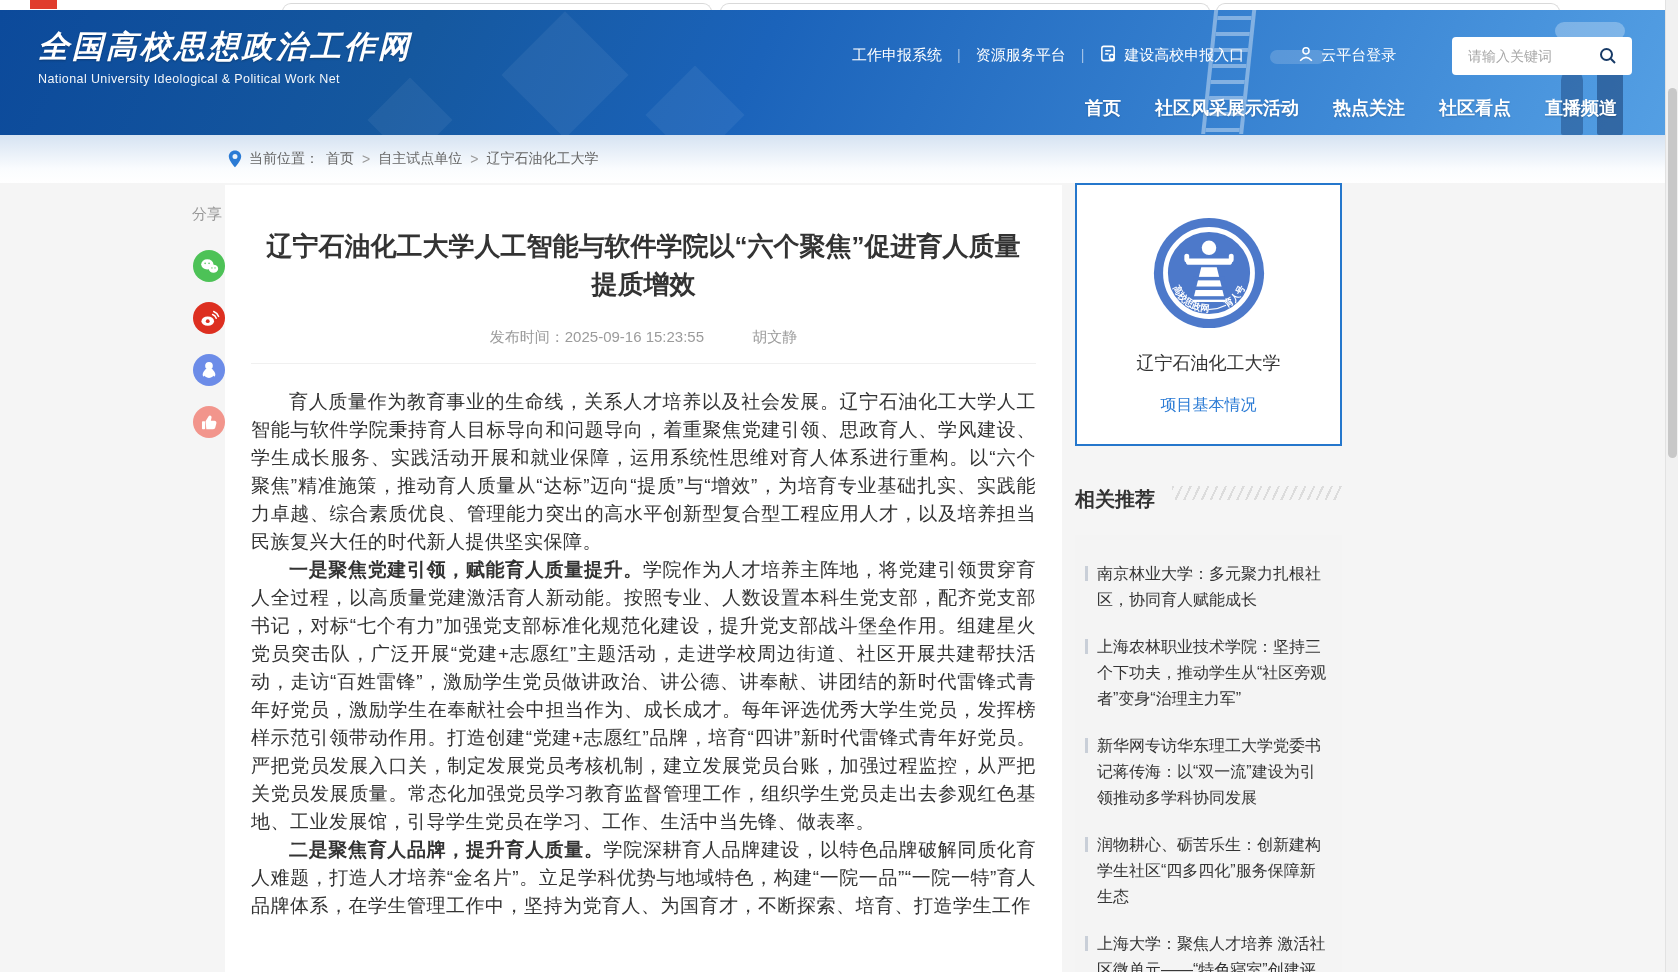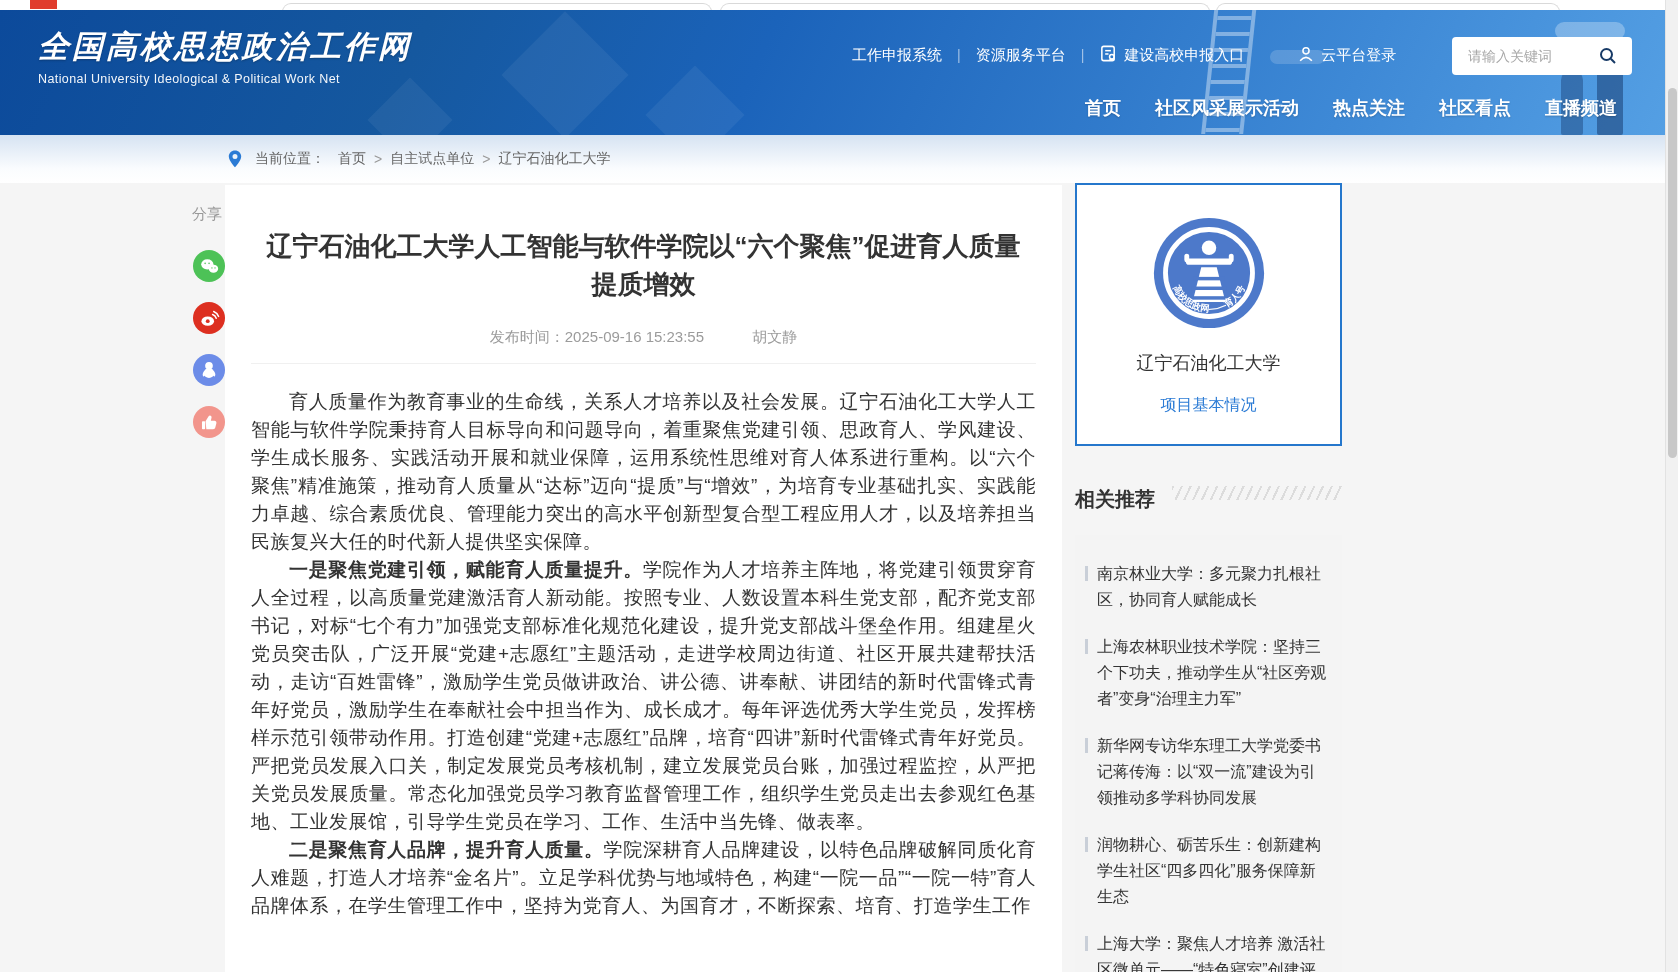--- a/index.html
+++ b/index.html
@@ -31,21 +31,21 @@
   .tl-sep{opacity:.55;font-size:14px;}
   .search-box{position:absolute;top:27px;left:1452px;width:180px;height:38px;background:#fff;border-radius:4px;
     display:flex;align-items:center;padding:0 14px;box-sizing:border-box;}
   .search-input{border:none;outline:none;flex:1;font-size:14px;color:#333;min-width:0;background:transparent;}
   .search-input::placeholder{color:#a8a8a8;}
   .main-nav{position:absolute;top:86px;right:61px;display:flex;gap:34px;}
   .nav-item{color:#fff;font-size:18px;font-weight:bold;text-decoration:none;cursor:pointer;text-shadow:0 1px 2px rgba(0,0,0,.2);white-space:nowrap;}
   
   .breadcrumb-bar{position:absolute;top:135px;left:0;width:100%;height:48px;
     background:linear-gradient(to bottom,#d6e3f2,#fafcfe 70%,#ffffff);}
-  .breadcrumb{position:absolute;left:228px;top:15px;display:flex;align-items:flex-end;gap:13px;font-size:14px;color:#666;}
+  .breadcrumb{position:absolute;left:228px;top:15px;display:flex;align-items:flex-end;gap:7px;font-size:14px;color:#666;}
   .bc-link{color:#666;text-decoration:none;cursor:pointer;}
   .bc-sep{color:#999;margin:0 1px;}
   
   .share-col{position:absolute;left:192px;top:205px;width:34px;text-align:left;}
   .share-label{font-size:15px;color:#999;margin-bottom:26px;}
   .share-icon{width:32px;height:32px;border-radius:50%;margin:0 auto 20px;display:flex;align-items:center;justify-content:center;cursor:pointer;}
   .ic-wechat{background:#4dc257;}
   .ic-weibo{background:#dd2f20;}
   .ic-qq{background:#6c8ce8;}
   .ic-like{background:#f2958c;}

